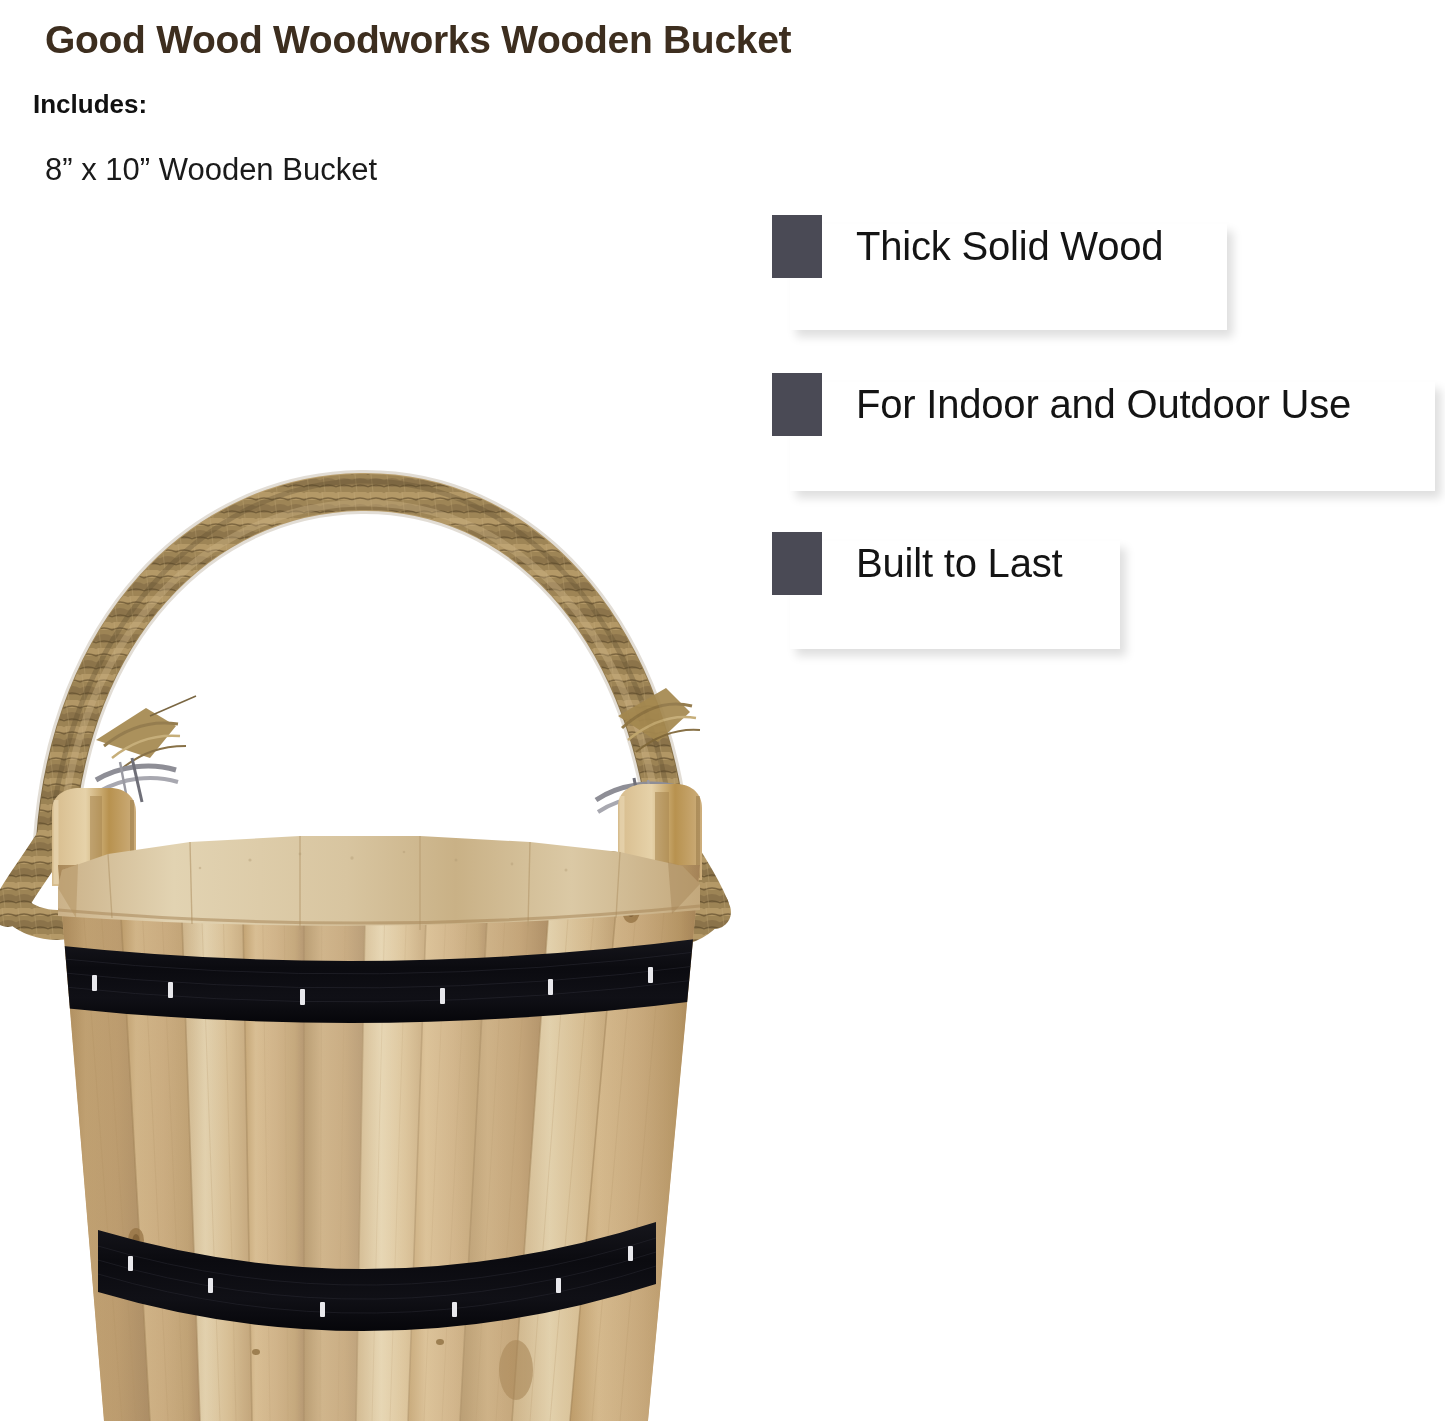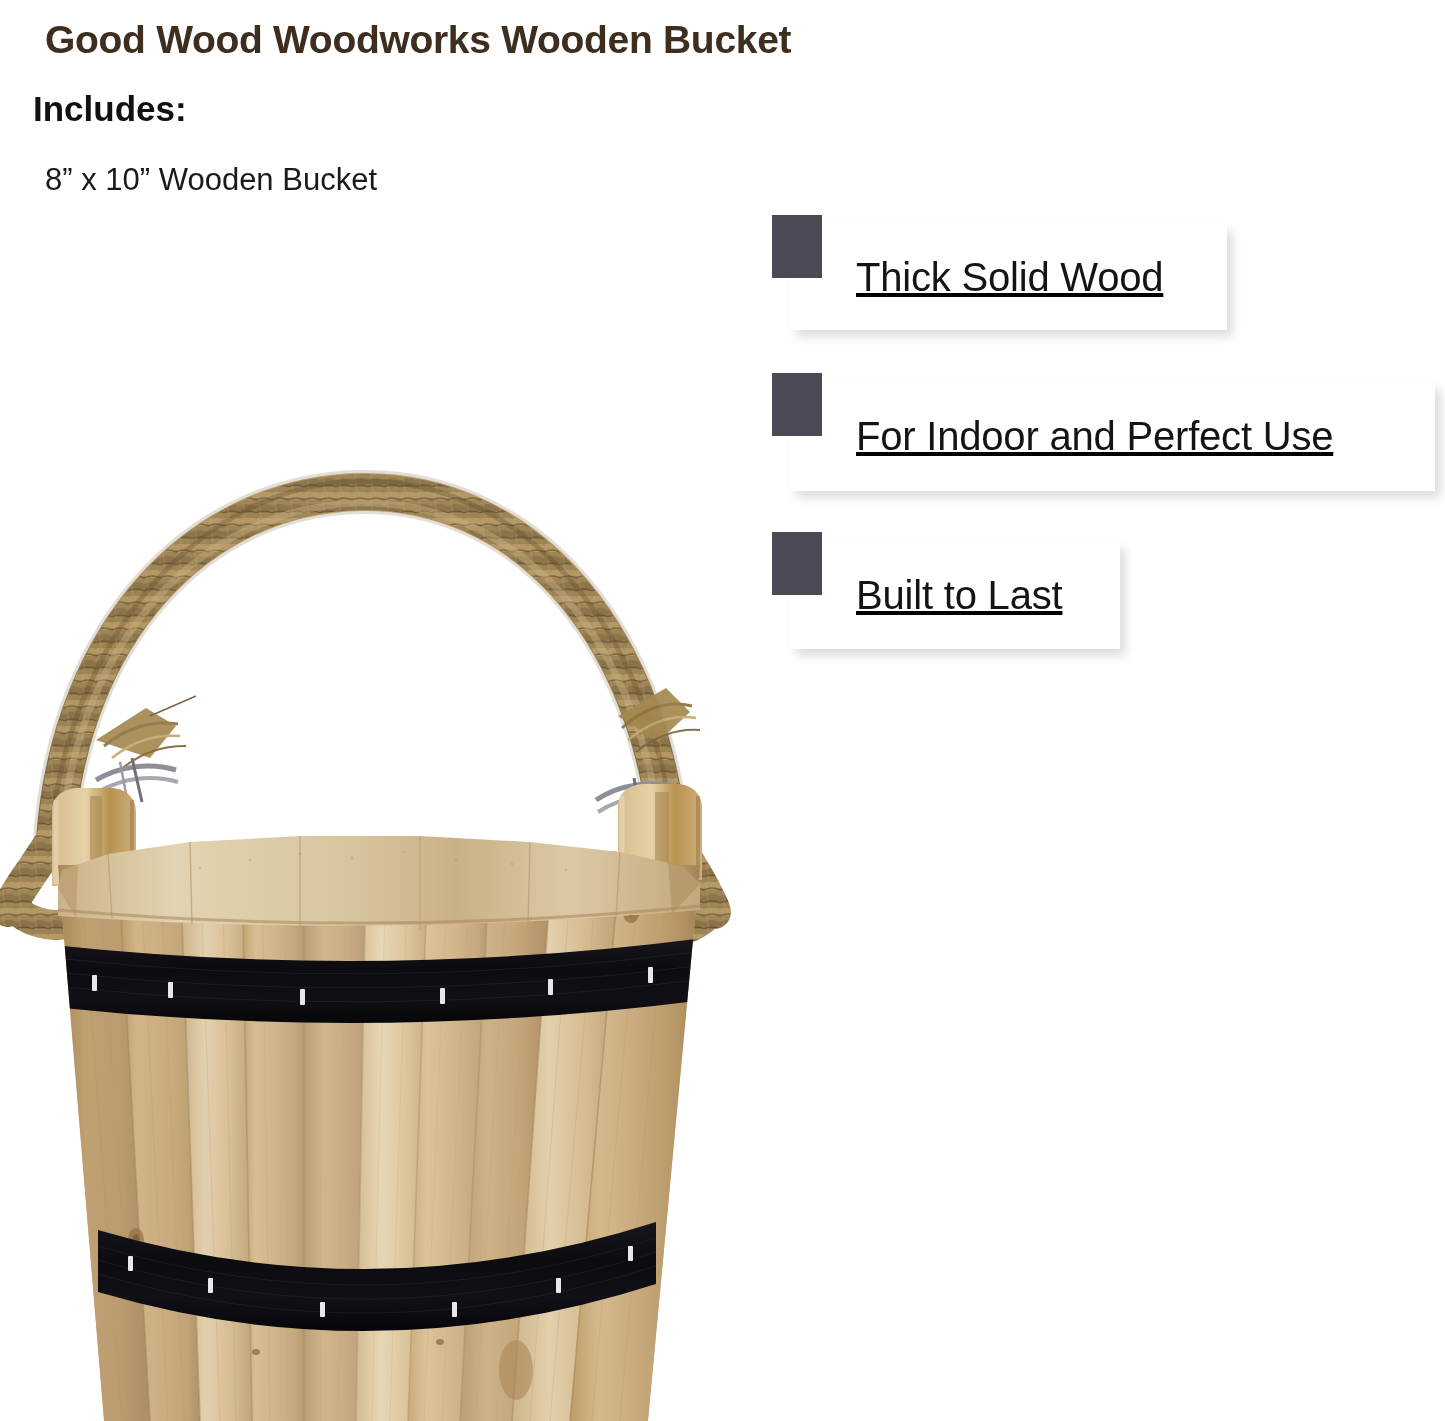--- a/index.html
+++ b/index.html
@@ -29,21 +29,21 @@
     font-weight: bold;
     color: #3d2e1f;
     letter-spacing: -0.3px;
     margin: 12px;
     padding-top: 8px;
     line-height: 1.05;
     white-space: nowrap;
   }
   .includes-label {
     font-family: "Liberation Sans", sans-serif;
-    font-size: 35px;
+    font-size: 26px;
     font-weight: bold;
     color: #111111;
     margin: 0;
     padding-top: 18px;
     line-height: 1.05;
   }
   .includes-item {
     font-family: "Liberation Sans", sans-serif;
     font-size: 31px;
     font-weight: normal;
@@ -68,22 +68,20 @@
     pointer-events: auto;
   }
   .feature-card {
     position: absolute;
     left: 18px;
     top: 9px;
     background: #ffffff;
     box-shadow: 6px 7px 9px rgba(0,0,0,0.13);
     box-sizing: border-box;
     display: flex;
-    align-items: center;
-    text-decoration: underline;
   }
   .feature-square {
     position: absolute;
     left: 0;
     top: 0;
     width: 50px;
     height: 63px;
     background: #4a4a55;
     z-index: 2;
   }
@@ -121,21 +119,21 @@
 
   <div class="feature" style="left:772px; top:215px; width:470px; height:120px;">
     <div class="feature-card" style="width: 437px; height: 106px; padding-left: 66px; background: rgb(255, 255, 255);">
       <span class="feature-text">Thick Solid Wood</span>
     </div>
     <div class="feature-square" style="background: rgb(74, 74, 85);"></div>
   </div>
 
   <div class="feature" style="left:772px; top:373px; width:680px; height:125px;">
     <div class="feature-card" style="width: 645px; height: 109px; padding-left: 66px; background: rgb(255, 255, 255);">
-      <span class="feature-text">For Indoor and Perfect Use</span>
+      <span class="feature-text">For Indoor and Outdoor Use</span>
     </div>
     <div class="feature-square" style="background: rgb(74, 74, 85);"></div>
   </div>
 
   <div class="feature" style="left:772px; top:532px; width:360px; height:125px;">
     <div class="feature-card" style="width: 330px; height: 108px; padding-left: 66px; background: rgb(255, 255, 255);">
       <span class="feature-text">Built to Last</span>
     </div>
     <div class="feature-square" style="background: rgb(74, 74, 85);"></div>
   </div>

